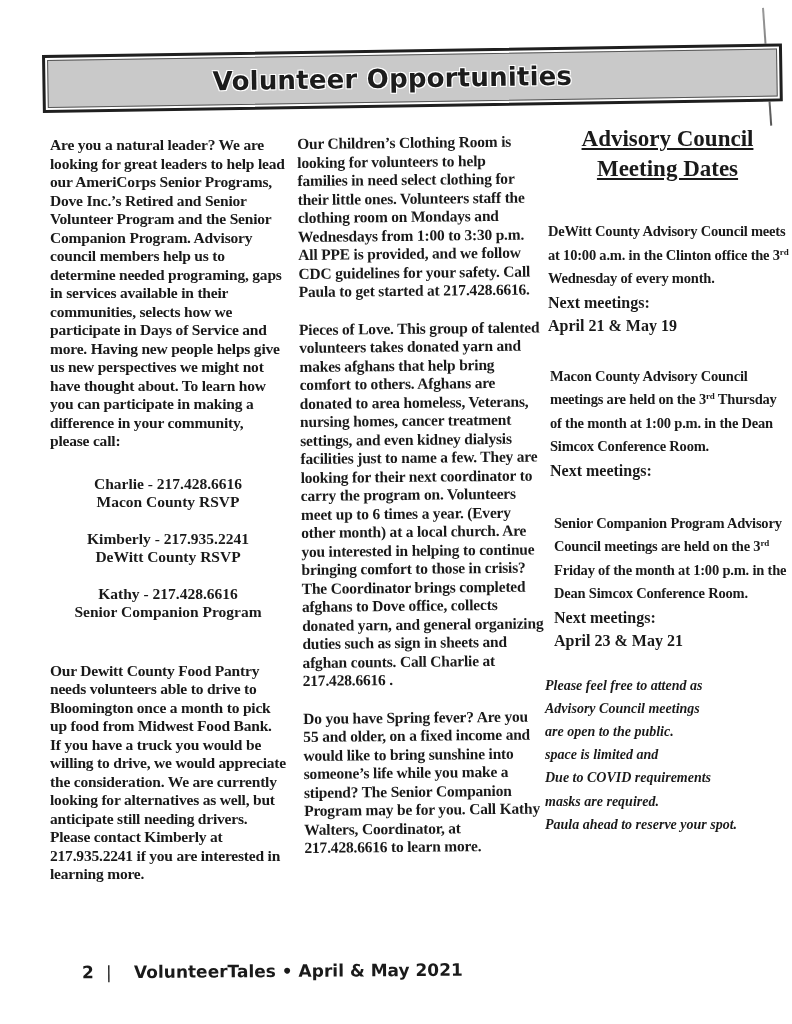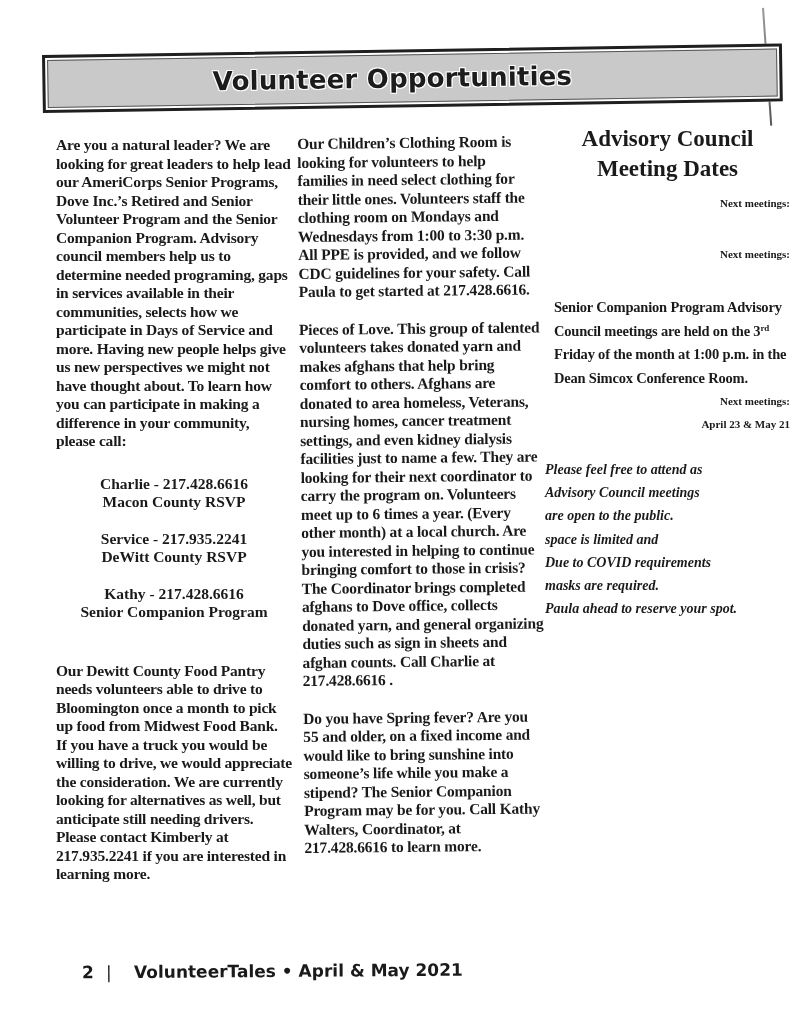--- a/index.html
+++ b/index.html
@@ -39,43 +39,44 @@
       margin-right: 40px;
     }
 
     .col { position: absolute; }
     .col p {
       font-weight: bold;
       font-size: 15.5px;
       line-height: 18.5px;
       letter-spacing: -0.2px;
     }
-    .col1 { left: 56px; top: 136px; width: 236px; }
+    .col1 { left: 50px; top: 136px; width: 236px; }
     .col2 { left: 297px; top: 135px; width: 242px; transform: rotate(-0.6deg); transform-origin: left top; }
     .col3 { left: 545px; top: 124px; width: 245px; }
 
     .contacts { margin-top: 24px; text-align: center; }
     .contact { margin-bottom: 18px; }
     .contact div {
       font-weight: bold; font-size: 15.5px; line-height: 18.5px; text-align: center;
     }
     .food-pantry { margin-top: 40px; }
 
     .col2 p + p { margin-top: 19px; }
 
     .adv-title {
       text-align: center; font-weight: bold; font-size: 23px; line-height: 30px;
-      margin-bottom: 8px;
+      margin-bottom: 36px;
+      text-decoration: underline;
     }
     .col3 .meeting p {
       font-size: 14.5px; line-height: 23.5px;
     }
     .col3 .meeting { margin-bottom: 22px; }
     .col3 .next {
-      text-align: right; font-weight: bold; font-size: 11px; line-height: 23px;
+      text-align: left; font-weight: bold; font-size: 16px; line-height: 23px;
     }
     .col3 .meeting1 { margin-left: 3px; }
     .col3 .meeting2 { margin-left: 5px; margin-top: 28px; }
     .col3 .meeting3 { margin-left: 9px; margin-top: 30px; }
     .notice {
       margin-top: 20px; 
       font-style: italic; font-weight: bold; font-size: 14px; line-height: 23.2px;
     }
     .notice div { display: block; }
 
@@ -101,21 +102,21 @@
 </div>
 
 <div class="col col1">
   <p>Are you a natural leader? We are looking for great leaders to help lead our AmeriCorps Senior Programs, Dove Inc.’s Retired and Senior Volunteer Program and the Senior Companion Program. Advisory council members help us to determine needed programing, gaps in services available in their communities, selects how we participate in Days of Service and more. Having new people helps give us new perspectives we might not have thought about.  To learn how you can participate in making a difference in your community, please call:</p>
   <div class="contacts">
     <div class="contact">
       <div>Charlie - 217.428.6616</div>
       <div>Macon County RSVP</div>
     </div>
     <div class="contact">
-      <div>Service - 217.935.2241</div>
+      <div>Kimberly - 217.935.2241</div>
       <div>DeWitt County RSVP</div>
     </div>
     <div class="contact">
       <div>Kathy - 217.428.6616</div>
       <div>Senior Companion Program</div>
     </div>
   </div>
   <p class="food-pantry">Our Dewitt County Food Pantry needs volunteers able to drive to Bloomington once a month to pick up food from Midwest Food Bank.  If you have a truck you would be willing to drive, we would appreciate the consideration. We are currently looking for alternatives as well, but anticipate still needing drivers. Please contact Kimberly at 217.935.2241 if you are interested in learning more.</p>
 </div>
 
@@ -125,24 +126,27 @@
   <p>Do you have Spring fever?  Are you 55 and older, on a fixed income and would like to bring sunshine into someone’s life while you make a stipend?  The Senior Companion Program may be for you. Call Kathy Walters, Coordinator, at 217.428.6616 to learn more.</p>
 </div>
 
 <div class="col col3">
   <div class="adv-title">
     <div>Advisory Council</div>
     <div>Meeting Dates</div>
   </div>
 
   <div class="meeting meeting1">
+    <p><span>DeWitt County Advisory Council meets at 10:00 a.m. in the Clinton office the 3</span><sup>rd</sup><span> Wednesday of every month.</span></p>
     <div class="next">Next meetings:</div>
+    <div class="next">April 21 &amp; May 19</div>
   </div>
 
   <div class="meeting meeting2">
+    <p><span>Macon County Advisory Council meetings are held on the 3</span><sup>rd</sup><span> Thursday of the month at 1:00 p.m. in the Dean Simcox Conference Room.</span></p>
     <div class="next">Next meetings:</div>
   </div>
 
   <div class="meeting meeting3">
     <p><span>Senior Companion Program Advisory Council meetings are held on the 3</span><sup>rd</sup><span> Friday of the month at 1:00 p.m. in the Dean Simcox Conference Room.</span></p>
     <div class="next">Next meetings:</div>
     <div class="next">April 23 &amp;  May 21</div>
   </div>
 
   <div class="notice">

